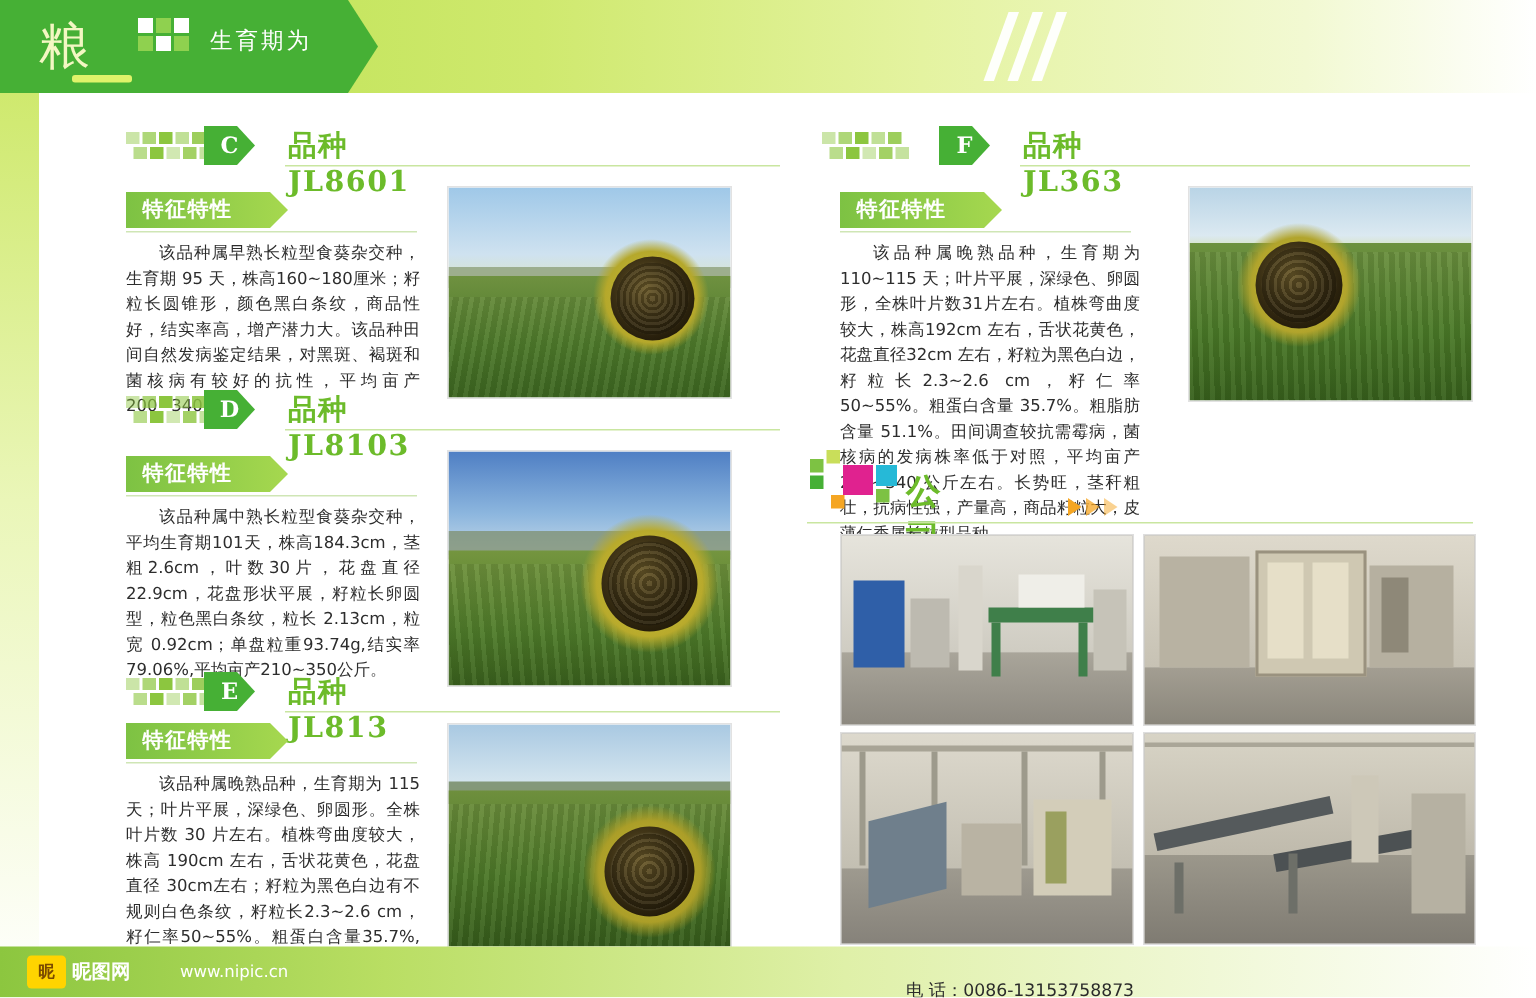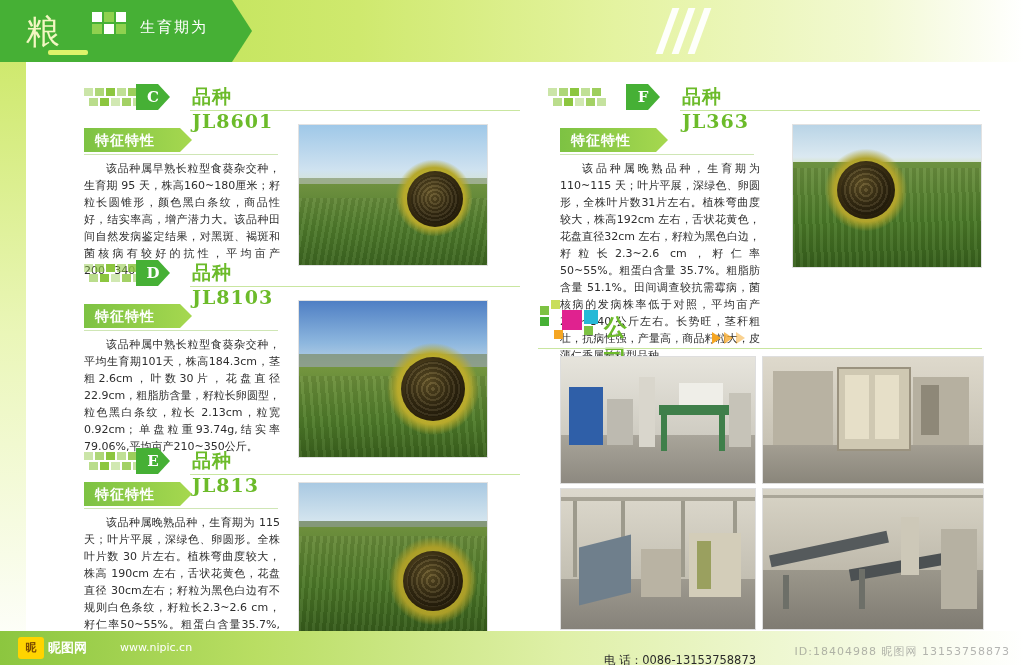--- a/index.html
+++ b/index.html
@@ -174,21 +174,21 @@
     </div>
     <div class="arrow-tag" style="left:136px;top:260px;">D</div>
     <div class="sec-title" style="left:192px;top:260px;">品种JL8103</div>
     <div class="sec-rule" style="left:190px;top:286px;width:330px;"></div>
 
     <div class="feat-label" style="left:84px;top:304px;">
       <span>特征特性</span>
     </div>
     <div class="feat-underline" style="left:84px;top:330px;width:194px;"></div>
 
-    <div class="body-text" style="left:84px;top:336px;width:196px;">该品种属中熟长粒型食葵杂交种，平均生育期101天，株高184.3cm，茎粗2.6cm，叶数30片，花盘直径22.9cm，粗脂肪含量，籽粒长卵圆型，粒色黑白条纹，粒长 2.13cm，粒宽 0.92cm；单盘粒重93.74g,结实率79.06%,平均亩产210~350公斤。</div>
+    <div class="body-text" style="left:84px;top:336px;width:196px;">该品种属中熟长粒型食葵杂交种，平均生育期101天，株高184.3cm，茎粗2.6cm，叶数30片，花盘直径22.9cm，花盘形状平展，籽粒长卵圆型，粒色黑白条纹，粒长 2.13cm，粒宽 0.92cm；单盘粒重93.74g,结实率79.06%,平均亩产210~350公斤。</div>
 
     <div class="photo" style="left:298px;top:300px;width:188px;height:156px;">
       <div class="sky" style="height:44%;background:linear-gradient(180deg,#4f7fc4 0%,#8cb6de 60%,#c4d8e8 100%);"></div>
       <div style="position:absolute;left:0;top:34%;width:100%;height:12%;background:#7d8d6c;opacity:.75;"></div>
       <div class="field" style="height:58%;background:linear-gradient(180deg,#74953f 0%,#4f7c2a 60%,#3a611d 100%);"></div>
       <div style="position:absolute;left:0;top:48%;width:100%;height:52%;background:repeating-linear-gradient(85deg,rgba(255,255,255,.05) 0 3px,rgba(0,0,0,.08) 3px 8px);"></div>
       <div class="sunpetals" style="left:86px;top:40px;width:96px;height:96px;background:radial-gradient(circle,#d6c93e 0%,#b8aa2c 52%,rgba(184,170,44,0) 68%);"></div>
       <div class="sunhead" style="left:102px;top:56px;width:64px;height:64px;"></div>
       <div style="position:absolute;left:106px;top:60px;width:56px;height:56px;border-radius:50%;background:repeating-radial-gradient(circle at 50% 50%,rgba(255,255,255,.06) 0 2px,rgba(0,0,0,.2) 2px 5px);"></div>
     </div>
@@ -334,16 +334,15 @@
 
   <div class="footer">
     <div class="footer-logo">
       <div class="nipic-mark">
         <span>昵</span>
       </div>
       <div class="nipic-text">昵图网</div>
     </div>
     <div class="nipic-url" style="bottom:auto;top:auto;position:absolute;left:120px;top:10px;color:#ffffff;font-size:11px;">www.nipic.cn</div>
     <div class="footer-tel">电 话：0086-13153758873</div>
-    <div class="watermark">ID:18404988  昵图网  13153758873</div>
   </div>
 
 </div>
 
 </body></html>

